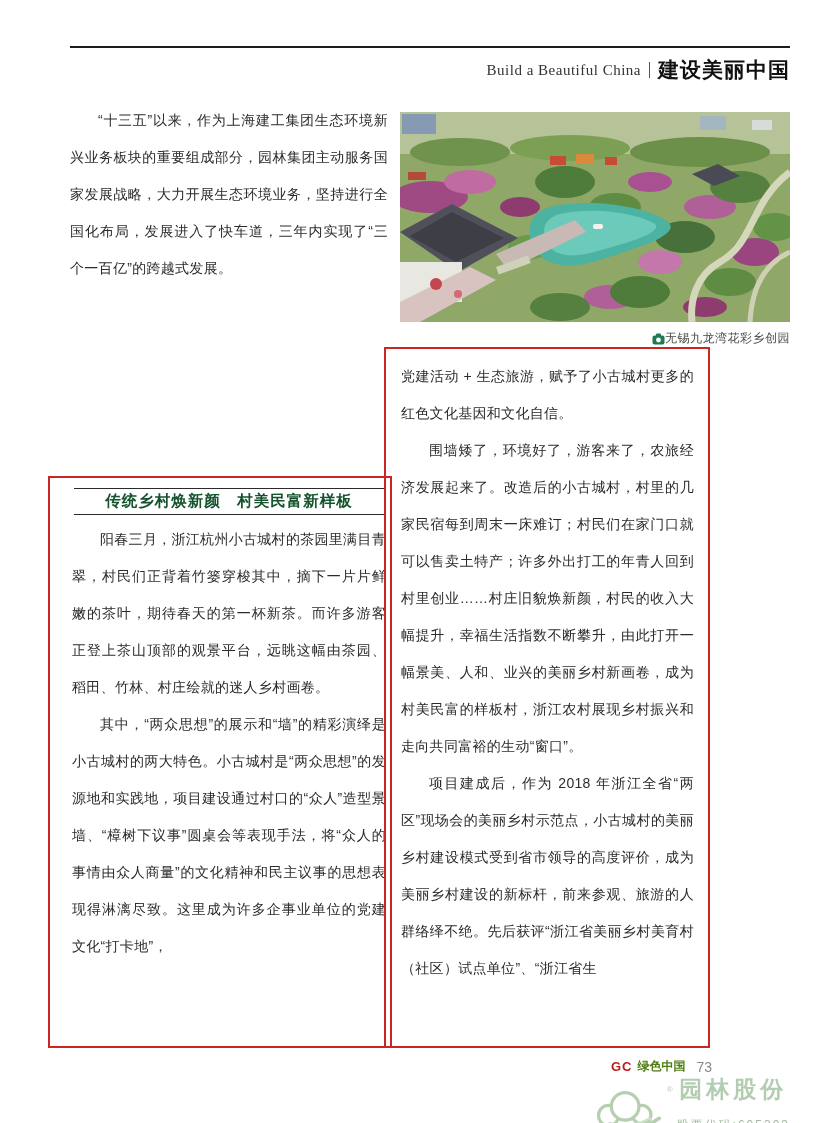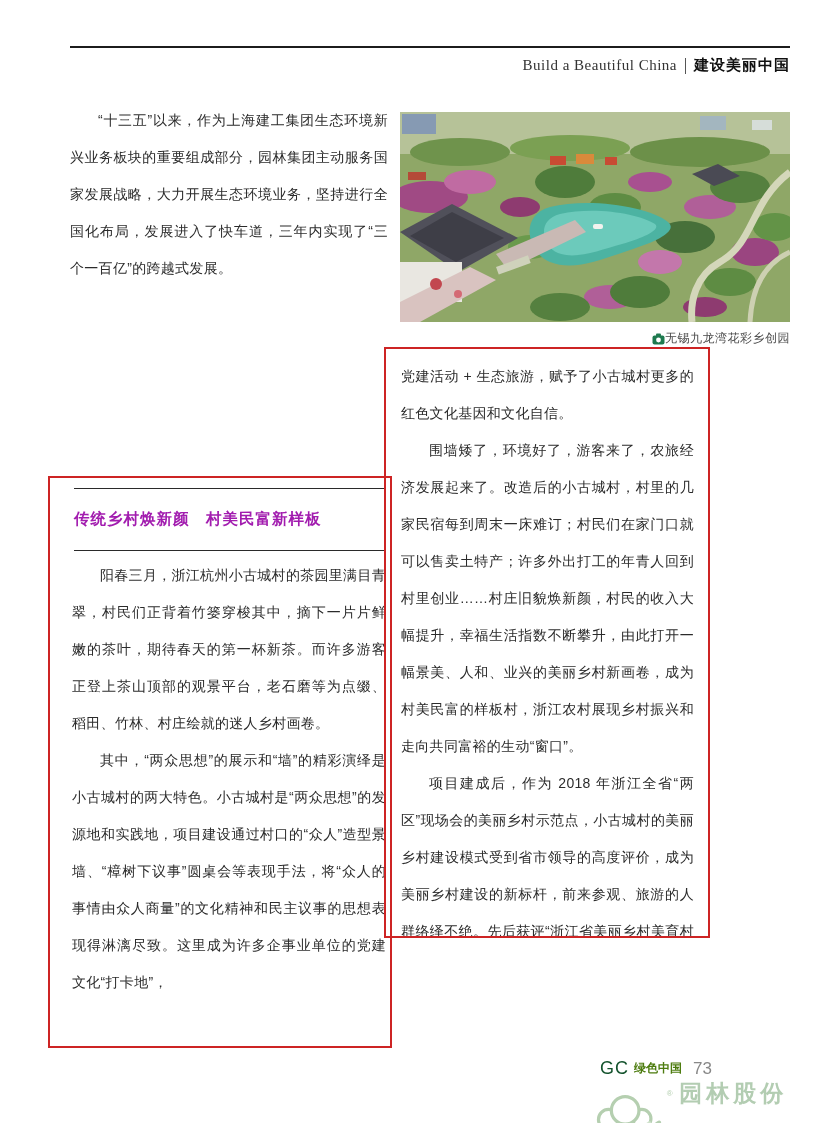--- a/index.html
+++ b/index.html
@@ -3,43 +3,43 @@
 <meta charset="utf-8">
 <style>
   html,body{margin:0;padding:0;background:#e8e8e8;}
   .page{position:relative;width:827px;height:1123px;background:#ffffff;overflow:hidden;
         font-family:"Liberation Sans",sans-serif;color:#2b2b2b;}
   
   .hdr-rule{position:absolute;left:70px;top:46px;width:720px;height:2px;background:#1c1c1c;}
   .hdr-line{position:absolute;top:56px;right:37px;display:flex;align-items:center;gap:8px;}
   .hdr-en{font-family:"Liberation Serif",serif;font-size:15px;color:#333;letter-spacing:.5px;margin-left:6px;}
   .hdr-div{width:1px;height:16px;background:#555;}
-  .hdr-zh{font-size:15px;font-weight:bold;color:#101010;letter-spacing:1px;}
+  .hdr-zh{font-size:21px;font-weight:bold;color:#101010;letter-spacing:1px;}
   
   .col-text p{margin:0;font-size:14px;line-height:37px;text-align:justify;text-justify:inter-ideograph;
               letter-spacing:.3px;}
   .indent{text-indent:2em;}
   .left-top{position:absolute;left:70px;top:102px;width:318px;}
   
   .red-box{position:absolute;border:2px solid #cd2424;box-sizing:border-box;overflow:hidden;}
   .box-left{left:48px;top:476px;width:344px;height:572px;padding:8px 4px 0 22px;}
-  .box-right{left:384px;top:347px;width:326px;height:591px;padding:9px 14px 0 15px;}
+  .box-right{left:384px;top:347px;width:326px;height:701px;padding:9px 14px 0 15px;}
   .sec-head{border-top:1px solid #2a2a2a;border-bottom:1px solid #2a2a2a;margin:2px 2px 6px 2px;
-            padding:20px 0;font-size:15.5px;font-weight:bold;color:#a21caf;letter-spacing:1px;}
+            padding:2px 0;text-align:center;font-size:15.5px;font-weight:bold;color:#14532d;letter-spacing:1px;}
   .red-underline{border-bottom:2px solid #cd2424;padding-bottom:1px;}
   
   .photo{position:absolute;left:400px;top:112px;width:390px;height:210px;overflow:hidden;}
   .caption{position:absolute;left:400px;top:330px;width:390px;text-align:right;font-size:12px;
            color:#4a4a4a;letter-spacing:.5px;display:flex;justify-content:flex-end;align-items:center;}
   
   .footer{position:absolute;right:37px;top:1058px;display:flex;flex-direction:column;align-items:flex-end;}
   .gc-line{display:flex;align-items:center;gap:5px;margin-right:78px;}
-  .gc-abbr{font-size:18px;font-weight:normal;color:#14532d;letter-spacing:1px;}
+  .gc-abbr{font-size:13px;font-weight:bold;color:#b91c1c;letter-spacing:1px;}
   .gc-mag{font-size:12px;font-weight:bold;color:#4d7c0f;}
-  .gc-page{font-size:17px;color:#888;margin-left:6px;}
+  .gc-page{font-size:14px;color:#888;margin-left:6px;}
   .logo-row{display:flex;align-items:flex-end;gap:4px;margin-top:2px;}
   .reg{font-size:8px;color:#b5cfb0;align-self:flex-start;margin-top:8px;}
   .logo-text{display:flex;flex-direction:column;align-items:center;}
   .logo-name{font-size:23px;font-weight:bold;color:#b3cdb2;letter-spacing:4px;line-height:24px;}
   .logo-stock{font-size:12px;color:#9fbc9d;letter-spacing:2px;margin-top:16px;}
 </style>
 </head>
 <body>
 
 <div class="page">
@@ -50,21 +50,21 @@
     <span class="hdr-div"></span>
     <span class="hdr-zh">建设美丽中国</span>
   </div>
 
   <div class="left-top col-text">
     <p class="indent">“十三五”以来，作为上海建工集团生态环境新兴业务板块的重要组成部分，园林集团主动服务国家发展战略，大力开展生态环境业务，坚持进行全国化布局，发展进入了快车道，三年内实现了“三个一百亿”的跨越式发展。</p>
   </div>
 
   <div class="red-box box-left col-text">
     <div class="sec-head">传统乡村焕新颜　村美民富新样板</div>
-    <p class="indent">阳春三月，浙江杭州小古城村的茶园里满目青翠，村民们正背着竹篓穿梭其中，摘下一片片鲜嫩的茶叶，期待春天的第一杯新茶。而许多游客正登上茶山顶部的观景平台，老石磨等为点缀、稻田、竹林、村庄绘就的迷人乡村画卷。</p>
+    <p class="indent">阳春三月，浙江杭州小古城村的茶园里满目青翠，村民们正背着竹篓穿梭其中，摘下一片片鲜嫩的茶叶，期待春天的第一杯新茶。而许多游客正登上茶山顶部的观景平台，远眺这幅由茶园、稻田、竹林、村庄绘就的迷人乡村画卷。</p>
     <p class="indent">其中，“两众思想”的展示和“墙”的精彩演绎是小古城村的两大特色。小古城村是“两众思想”的发源地和实践地，项目建设通过村口的“众人”造型景墙、“樟树下议事”圆桌会等表现手法，将“众人的事情由众人商量”的文化精神和民主议事的思想表现得淋漓尽致。这里成为许多企事业单位的党建文化“打卡地”，</p>
   </div>
 
   <div class="photo">
     <svg width="390" height="210" viewBox="0 0 390 210" xmlns="http://www.w3.org/2000/svg">
       <rect width="390" height="210" fill="#8fa767"></rect>
       <rect width="390" height="42" fill="#b6c298"></rect>
       <rect x="2" y="2" width="34" height="20" fill="#7e93b7" opacity=".85"></rect>
       <rect x="300" y="4" width="26" height="14" fill="#9fb3c9" opacity=".8"></rect>
       <rect x="352" y="8" width="20" height="10" fill="#dfe3ea" opacity=".8"></rect>

